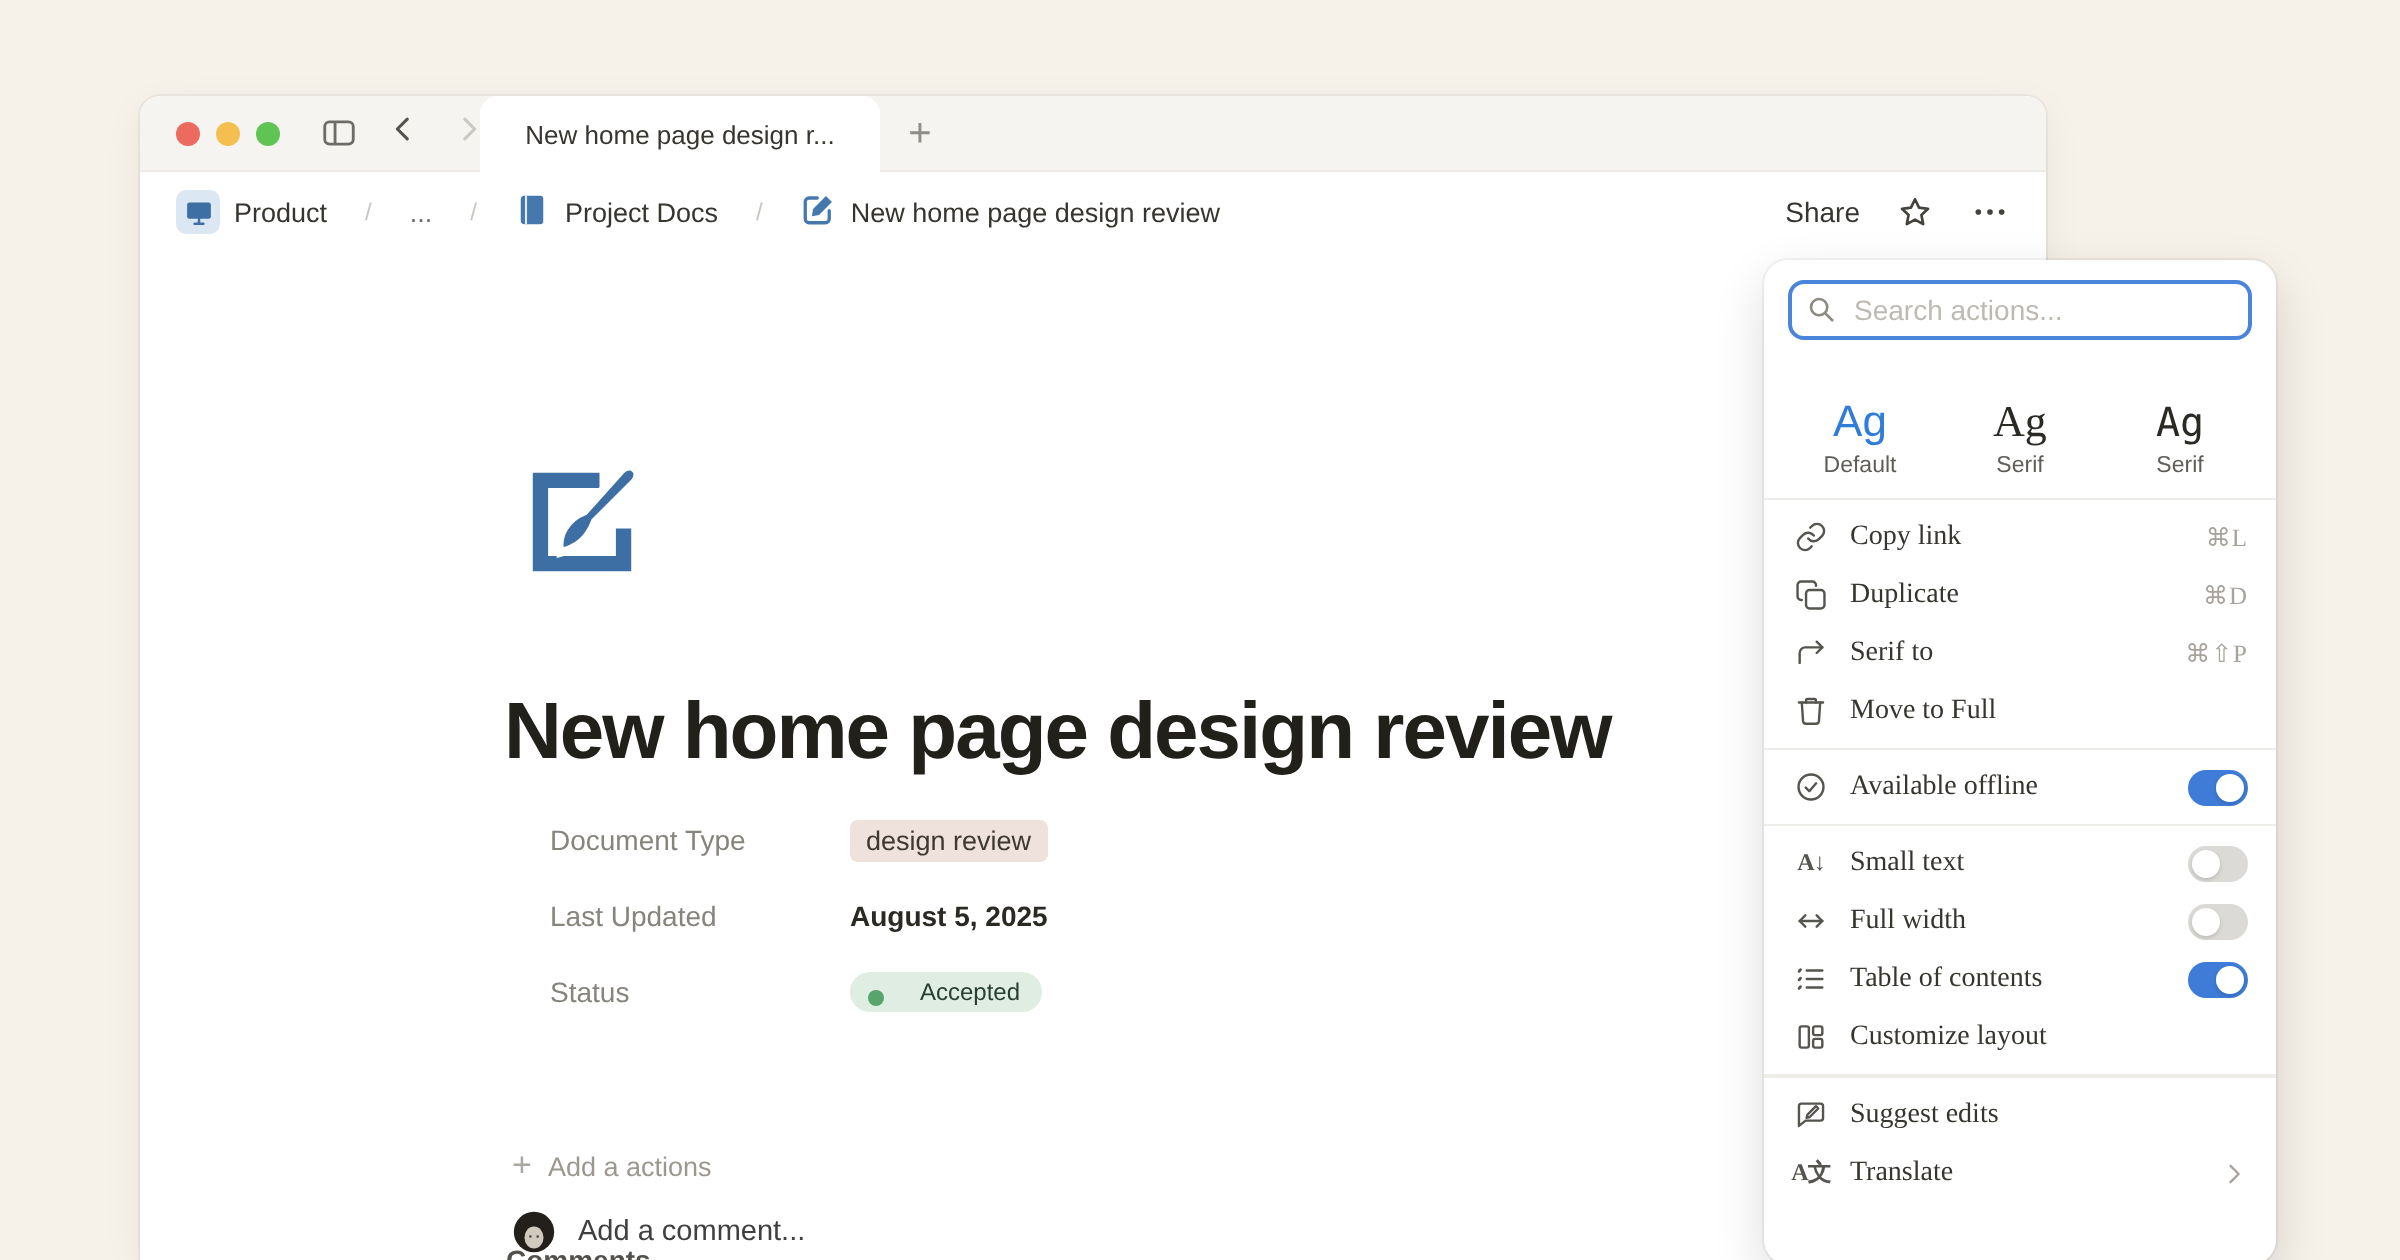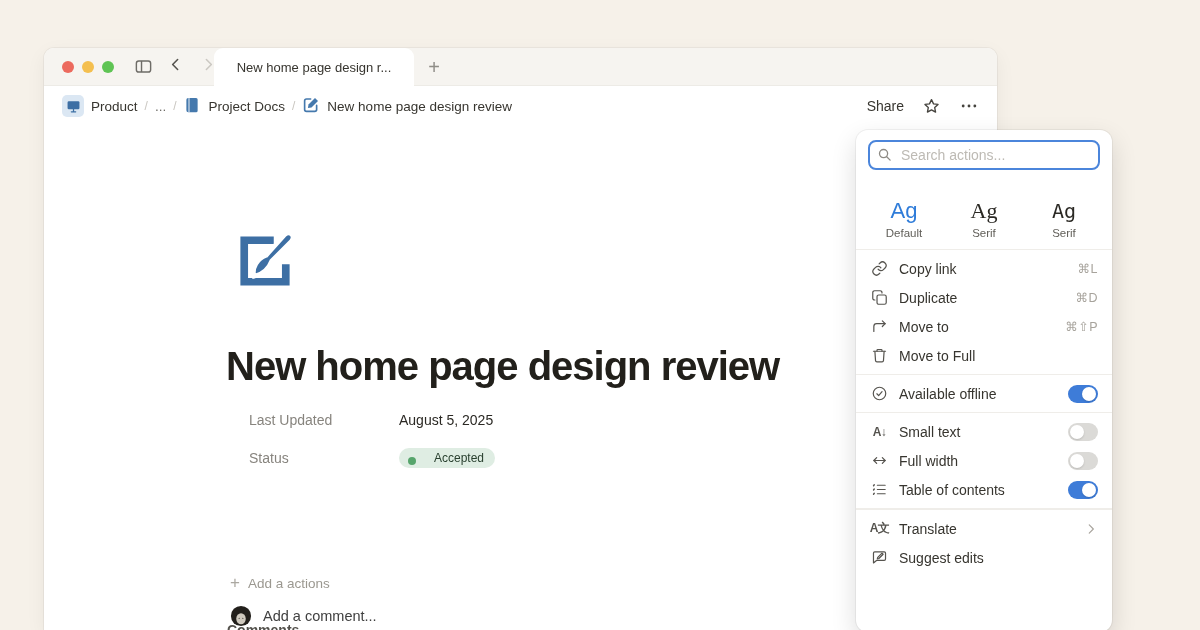--- a/index.html
+++ b/index.html
@@ -1,56 +1,56 @@
 <!DOCTYPE html>
 <html><head>
 <meta charset="utf-8">
 <style>
   * { margin:0; padding:0; box-sizing:border-box; }
   html,body { width:1200px; height:630px; overflow:hidden; }
   body { background:#F6F1E9; font-family:"Liberation Sans", sans-serif; color:#37352F; }
 
-  .window { position:absolute; left:44px; top:48px; width:953px; height:582px;
+  .window { position:absolute; left:70px; top:48px; width:953px; height:582px;
     background:#fff; border-radius:10px 10px 0 0;
     box-shadow:0 0 0 1px rgba(0,0,0,0.045), 0 6px 20px rgba(0,0,0,0.06); }
 
   
   .titlebar { position:relative; height:38px; background:#F6F4F0; border-radius:10px 10px 0 0;
     border-bottom:1px solid #EDEBE6; display:flex; align-items:center; padding:0 14px; }
   .lights { display:flex; gap:8px; margin-left:4px; }
   .light { width:12px; height:12px; border-radius:50%; }
   .light.red{ background:#EC6A5E; } .light.yellow{ background:#F4BF4F; } .light.green{ background:#5FC454; }
   .sidebar-toggle { margin-left:20px; color:#6E6C67; display:flex; }
   .nav-chevs { display:flex; gap:16px; margin-left:14px; }
   .chev-back { color:#55534E; } .chev-fwd { color:#CBC8C2; }
   .tab { position:absolute; left:170px; top:0; width:200px; height:39px; background:#fff;
     border-radius:9px 9px 0 0; display:flex; align-items:center; justify-content:center;
     font-size:13px; color:#37352F; z-index:2; }
   .newtab { position:absolute; left:378px; top:7px; width:24px; height:24px; display:flex;
     align-items:center; justify-content:center; color:#8F8D87; font-size:20px; font-weight:400; }
 
   
-  .topbar { height:40px; display:flex; align-items:center; padding:0 18px; background:#fff; font-size:13.5px; }
+  .topbar { height:40px; display:flex; align-items:center; padding:0 18px; background:#fff; font-size:13.5px;gap:12px; }
   .crumb { display:flex; align-items:center; gap:7px; color:#37352F; }
   .crumb-chip { width:22px; height:22px; border-radius:5px; background:#DBE7F3; display:flex; align-items:center; justify-content:center; }
   .crumb-sep { color:#C9C6C0; margin:0 7px; font-size:12px; }
   .crumb-dots { color:#6F6D68; }
   .topbar-right { margin-left:auto; display:flex; align-items:center; gap:18px; }
   .share { font-size:14px; color:#37352F; }
   .star { color:#45433E; display:flex; }
   .more-dots { color:#45433E; display:flex; }
 
   
   .page-icon { position:absolute; left:186px; top:178px; width:70px; height:70px; }
   .page-title { position:absolute; left:182px; top:296px; font-size:40px; font-weight:700;
     letter-spacing:-1px; color:#22201B; white-space:nowrap; }
   .props { position:absolute; left:205px; top:353px; }
   .prop-row { height:38px; display:flex; align-items:center; }
   .prop-label { width:150px; font-size:14px; color:#87847E; }
-  .prop-value { font-size:14px; color:#2B2924; }
+  .prop-value { font-size:14px; color:#2B2924;font-weight:bold; }
   .tag { display:inline-block; padding:3px 8px; border-radius:4px; font-size:13.5px; }
   .status-pill { display:inline-flex; align-items:flex-end; gap:18px; padding:3px 11px 3px 9px;
     border-radius:12px; font-size:12px; }
   .status-dot { width:8px; height:8px; border-radius:50%; }
   .add-prop { position:absolute; left:186px; top:525px; display:flex; align-items:center; gap:8px;
     color:#9B9890; font-size:13.5px; }
   .add-prop .plus { font-size:17px; color:#ABA8A1; }
   .comments-label { position:absolute; left:183px; top:526px; margin-top:48px; font-size:14px;
     font-weight:600; color:#53514C; }
   .add-comment { position:absolute; left:186px; top:557px; display:flex; align-items:center; gap:11px; }
@@ -68,21 +68,21 @@
   .search-input::placeholder { color:#BDBAB4; }
   .search-icon { position:absolute; left:9px; top:7px; color:#8D8A84; display:flex; }
   .fontpick { display:flex; padding:6px 8px 10px; }
   .font-item { flex:1; text-align:center; }
   .font-sample { font-size:22px; line-height:26px; color:#2B2924;margin-top:16px; }
   .font-item.selected .font-sample { color:#2F7CD9; }
   .font-sample.serif { font-family:"Liberation Serif", serif; }
   .font-sample.mono { font-family:"DejaVu Sans Mono", monospace; font-size:20px; }
   .font-label { font-size:11.5px; color:#605E58; margin-top:3px; }
   .sep { height:1px; background:#EFEDE9; }
-  .group { padding:4px 0; }
+  .group { padding:4px 0;font-family:Liberation Serif, serif; }
   .mrow { height:29px; display:flex; align-items:center; padding:0 14px; gap:10px; font-size:14px; color:#37352F; }
   .ricon { width:19px; display:flex; justify-content:center; color:#56544F; flex:none; }
   .glyph-icon { font-size:12px; font-weight:600; color:#56544F; white-space:nowrap; letter-spacing:-0.5px; }
   .rlabel { flex:1; white-space:nowrap; }
   .rshort { color:#A7A39C; font-size:12.5px; letter-spacing:0.5px; }
   .toggle { width:30px; height:18px; border-radius:10px; position:relative; flex:none; }
   .toggle.on { background:#3E7CD8; }
   .toggle.off { background:#DBDAD7; }
   .toggle::after { content:""; position:absolute; top:2px; width:14px; height:14px; border-radius:50%;
     background:#fff; box-shadow:0 1px 2px rgba(0,0,0,0.15); }
@@ -178,20 +178,24 @@
     <svg width="70" height="70" viewBox="0 0 64 64">
       <path d="M40 13H13v38h38V35" fill="none" stroke="#3D6FA4" stroke-width="7"></path>
       <path d="M22 46 C20 38 25 30 33 27 L50 8 C55 4 60 9 56 14 L38 32 C35 40 30 44 22 46 Z" fill="#3D6FA4" stroke="#fff" stroke-width="4"></path>
     </svg>
   </div>
 
   <div class="page-title">New home page design review</div>
 
   <div class="props">
     <div class="prop-row">
+      <span class="prop-label">Document Type</span>
+      <span class="tag" style="background:#EFE1DC;color:#3F3931;">design review</span>
+    </div>
+    <div class="prop-row">
       <span class="prop-label">Last Updated</span>
       <span class="prop-value">August 5, 2025</span>
     </div>
     <div class="prop-row">
       <span class="prop-label">Status</span>
       <span class="status-pill" style="background:#DFEDE3;color:#29402F;">
         <span class="status-dot" style="background:#57A56C;"></span>
         <span>Accepted</span>
       </span>
     </div>
@@ -266,21 +270,21 @@
         <span class="rlabel">Duplicate</span>
         <span class="rshort">⌘D</span>
       </div>
       <div class="mrow">
         <span class="ricon">
           <svg width="17" height="17" viewBox="0 0 24 24" fill="none" stroke="currentColor" stroke-width="1.7" stroke-linecap="round" stroke-linejoin="round">
               <path d="M4 19v-7a4 4 0 0 1 4-4h12"></path>
               <path d="M16 4l4 4-4 4"></path>
             </svg>
         </span>
-        <span class="rlabel">Move to</span>
+        <span class="rlabel">Serif to</span>
         <span class="rshort">⌘⇧P</span>
       </div>
       <div class="mrow">
         <span class="ricon">
           <svg width="17" height="17" viewBox="0 0 24 24" fill="none" stroke="currentColor" stroke-width="1.7" stroke-linecap="round" stroke-linejoin="round">
               <path d="M3.5 6h17"></path>
               <path d="M8.5 6V4.5a1 1 0 0 1 1-1h5a1 1 0 0 1 1 1V6"></path>
               <path d="M5.5 6l.9 13.2a2 2 0 0 0 2 1.8h7.2a2 2 0 0 0 2-1.8L18.5 6"></path>
             </svg>
         </span>
@@ -325,42 +329,52 @@
       <div class="mrow">
         <span class="ricon">
           <svg width="17" height="17" viewBox="0 0 24 24" fill="none" stroke="currentColor" stroke-width="1.7" stroke-linecap="round">
               <path d="M9 6h11M9 12h11M9 18h11"></path>
               <path d="M4.6 5.4L3.6 6.6M4.6 11.4l-1 1.2M4.6 17.4l-1 1.2" stroke-width="2"></path>
             </svg>
         </span>
         <span class="rlabel">Table of contents</span>
         <span class="toggle on"></span>
       </div>
+      <div class="mrow">
+        <span class="ricon">
+          <svg width="17" height="17" viewBox="0 0 24 24" fill="none" stroke="currentColor" stroke-width="1.7" stroke-linejoin="round">
+              <rect x="4" y="4.5" width="6.5" height="15" rx="1.5"></rect>
+              <rect x="13.5" y="4.5" width="6.5" height="6.2" rx="1.5"></rect>
+              <rect x="13.5" y="13.3" width="6.5" height="6.2" rx="1.5"></rect>
+            </svg>
+        </span>
+        <span class="rlabel">Customize layout</span>
+      </div>
     </div>
 
     <div class="sep"></div>
 
 
     <div class="sep"></div>
 
     <div class="group">
+      <div class="mrow">
+        <span class="ricon">
+          <svg width="17" height="17" viewBox="0 0 24 24" fill="none" stroke="currentColor" stroke-width="1.7" stroke-linecap="round" stroke-linejoin="round">
+              <path d="M20.5 14.2a1.8 1.8 0 0 1-1.8 1.8H8.2l-4.7 3.7V5.8A1.8 1.8 0 0 1 5.3 4h13.4a1.8 1.8 0 0 1 1.8 1.8z"></path>
+              <path d="M9.5 11.8l6-6 1.6 1.6-6 6-2.2.6z"></path>
+            </svg>
+        </span>
+        <span class="rlabel">Suggest edits</span>
+      </div>
       <div class="mrow">
         <span class="ricon glyph-icon">A文</span>
         <span class="rlabel">Translate</span>
         <span class="chev-sub">
           <svg width="14" height="14" viewBox="0 0 24 24" fill="none" stroke="currentColor" stroke-width="2" stroke-linecap="round" stroke-linejoin="round">
               <path d="M9 5l7 7-7 7"></path>
             </svg>
         </span>
       </div>
-      <div class="mrow">
-        <span class="ricon">
-          <svg width="17" height="17" viewBox="0 0 24 24" fill="none" stroke="currentColor" stroke-width="1.7" stroke-linecap="round" stroke-linejoin="round">
-              <path d="M20.5 14.2a1.8 1.8 0 0 1-1.8 1.8H8.2l-4.7 3.7V5.8A1.8 1.8 0 0 1 5.3 4h13.4a1.8 1.8 0 0 1 1.8 1.8z"></path>
-              <path d="M9.5 11.8l6-6 1.6 1.6-6 6-2.2.6z"></path>
-            </svg>
-        </span>
-        <span class="rlabel">Suggest edits</span>
-      </div>
     </div>
 
   </div>
 </div>
 
 </body></html>

